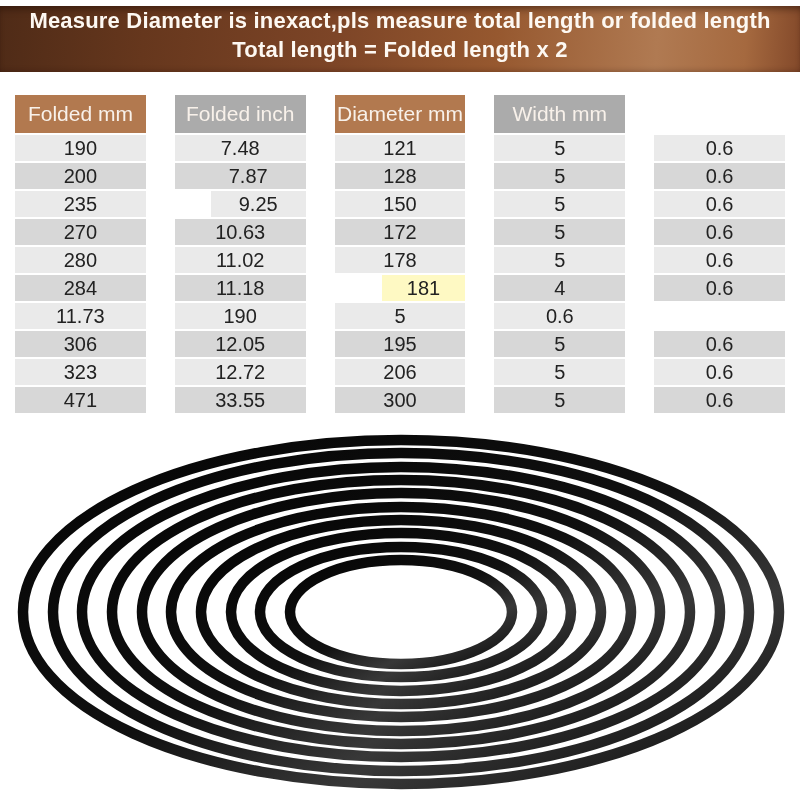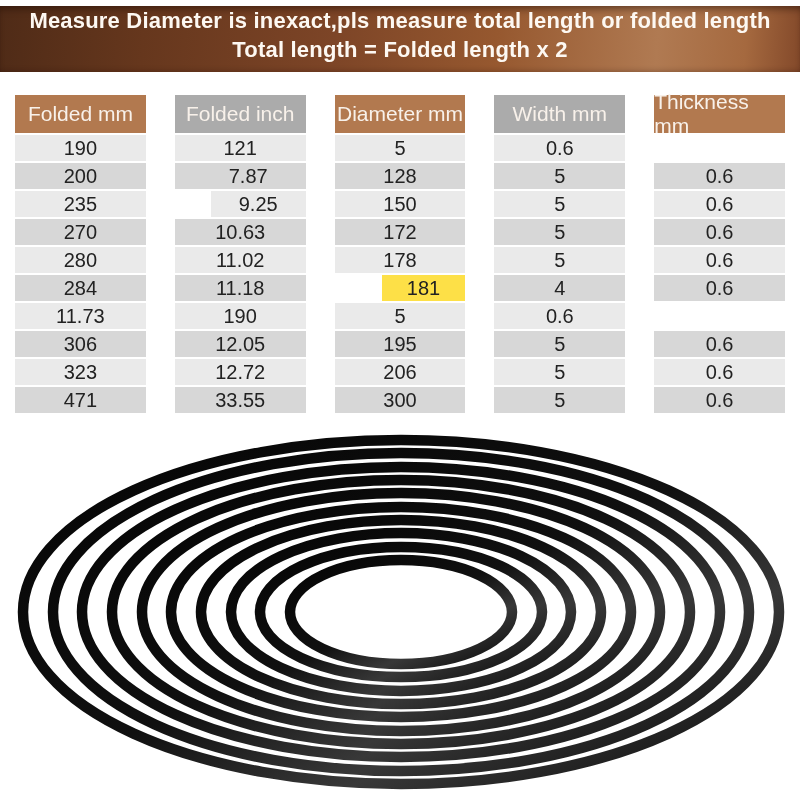--- a/index.html
+++ b/index.html
@@ -97,25 +97,25 @@
     <div>Measure Diameter is inexact,pls measure total length or folded length</div>
     <div>Total length = Folded length x 2</div>
   </div>
 
   <div class="size-table">
     <div class="thead" id="thead">
         <div class="th" style="background: rgb(178, 121, 79);">Folded mm</div>
         <div class="th" style="background: rgb(171, 171, 171);">Folded inch</div>
         <div class="th" style="background: rgb(178, 121, 79);">Diameter mm</div>
         <div class="th" style="background: rgb(171, 171, 171);">Width mm</div>
-        <div class="th" style="background: rgb(178, 121, 79);">Thickness mm</div>
       </div>
     <div id="tbody">
         <div class="trow">
           <div class="td" style="background: rgb(234, 234, 234);">190</div>
+          <div class="td" style="background: rgb(234, 234, 234);">7.48</div>
           <div class="td" style="background: rgb(234, 234, 234);">121</div>
           <div class="td" style="background: rgb(234, 234, 234);">5</div>
           <div class="td" style="background: rgb(234, 234, 234);">0.6</div>
         </div>
         <div class="trow">
           <div class="td" style="background: rgb(215, 215, 215);">200</div>
           <div class="td" style="background: rgb(215, 215, 215); padding-left: 16px;">7.87</div>
           <div class="td" style="background: rgb(215, 215, 215);">128</div>
           <div class="td" style="background: rgb(215, 215, 215);">5</div>
           <div class="td" style="background: rgb(215, 215, 215);">0.6</div>
@@ -137,21 +137,21 @@
         <div class="trow">
           <div class="td" style="background: rgb(234, 234, 234);">280</div>
           <div class="td" style="background: rgb(234, 234, 234);">11.02</div>
           <div class="td" style="background: rgb(234, 234, 234);">178</div>
           <div class="td" style="background: rgb(234, 234, 234);">5</div>
           <div class="td" style="background: rgb(234, 234, 234);">0.6</div>
         </div>
         <div class="trow">
           <div class="td" style="background: rgb(215, 215, 215);">284</div>
           <div class="td" style="background: rgb(215, 215, 215);">11.18</div>
-          <div class="td" style="background: #fde047; margin-left: 47px;">181</div>
+          <div class="td" style="background: #fef9c3; margin-left: 47px;">181</div>
           <div class="td" style="background: rgb(215, 215, 215);">4</div>
           <div class="td" style="background: rgb(215, 215, 215);">0.6</div>
         </div>
         <div class="trow">
           <div class="td" style="background: rgb(234, 234, 234);">11.73</div>
           <div class="td" style="background: rgb(234, 234, 234);">190</div>
           <div class="td" style="background: rgb(234, 234, 234);">5</div>
           <div class="td" style="background: rgb(234, 234, 234);">0.6</div>
         </div>
         <div class="trow">

